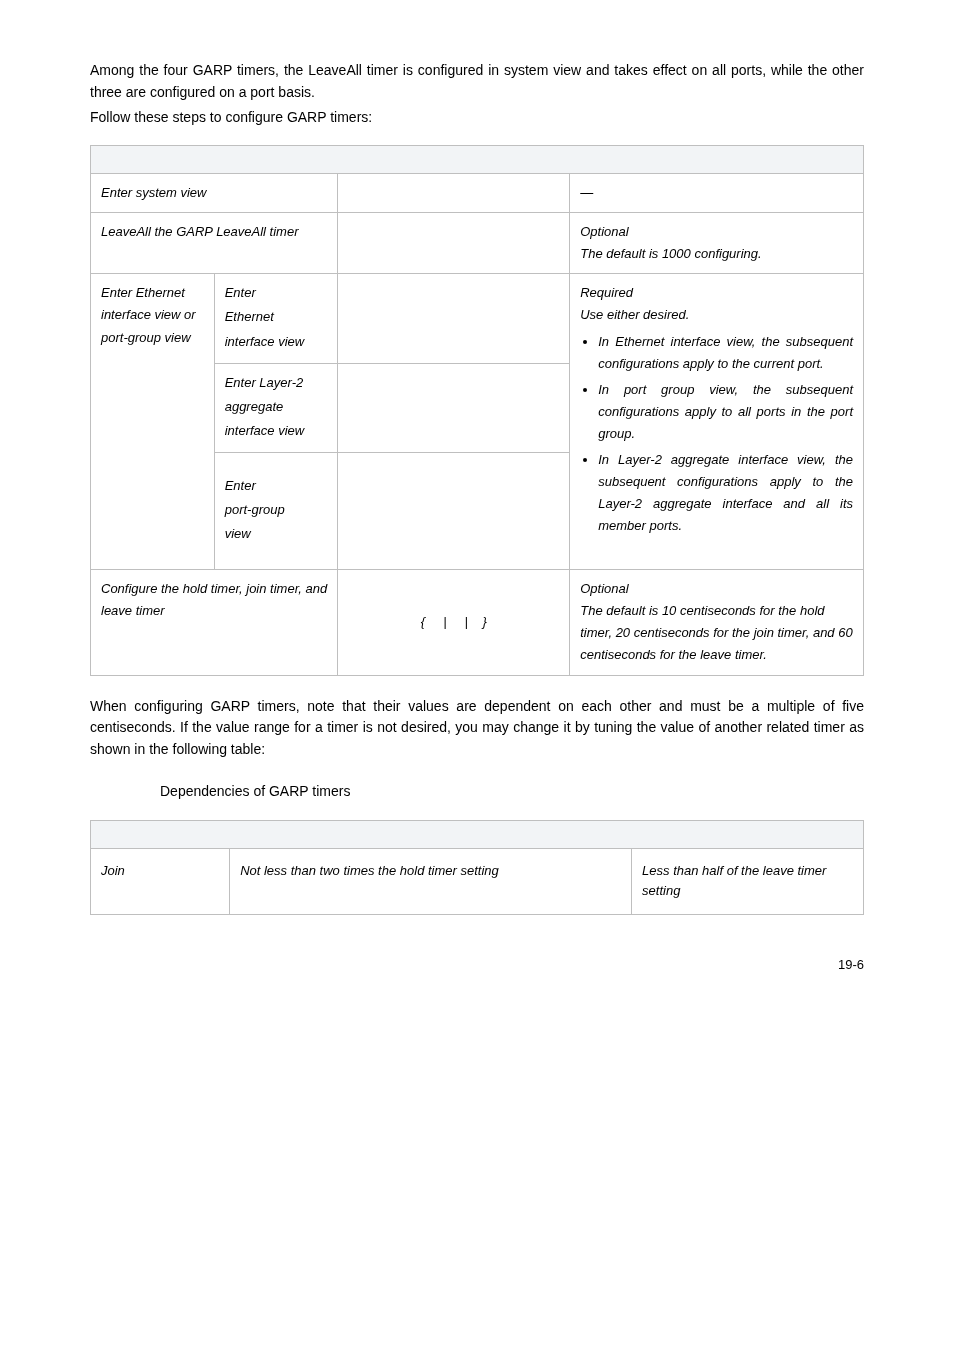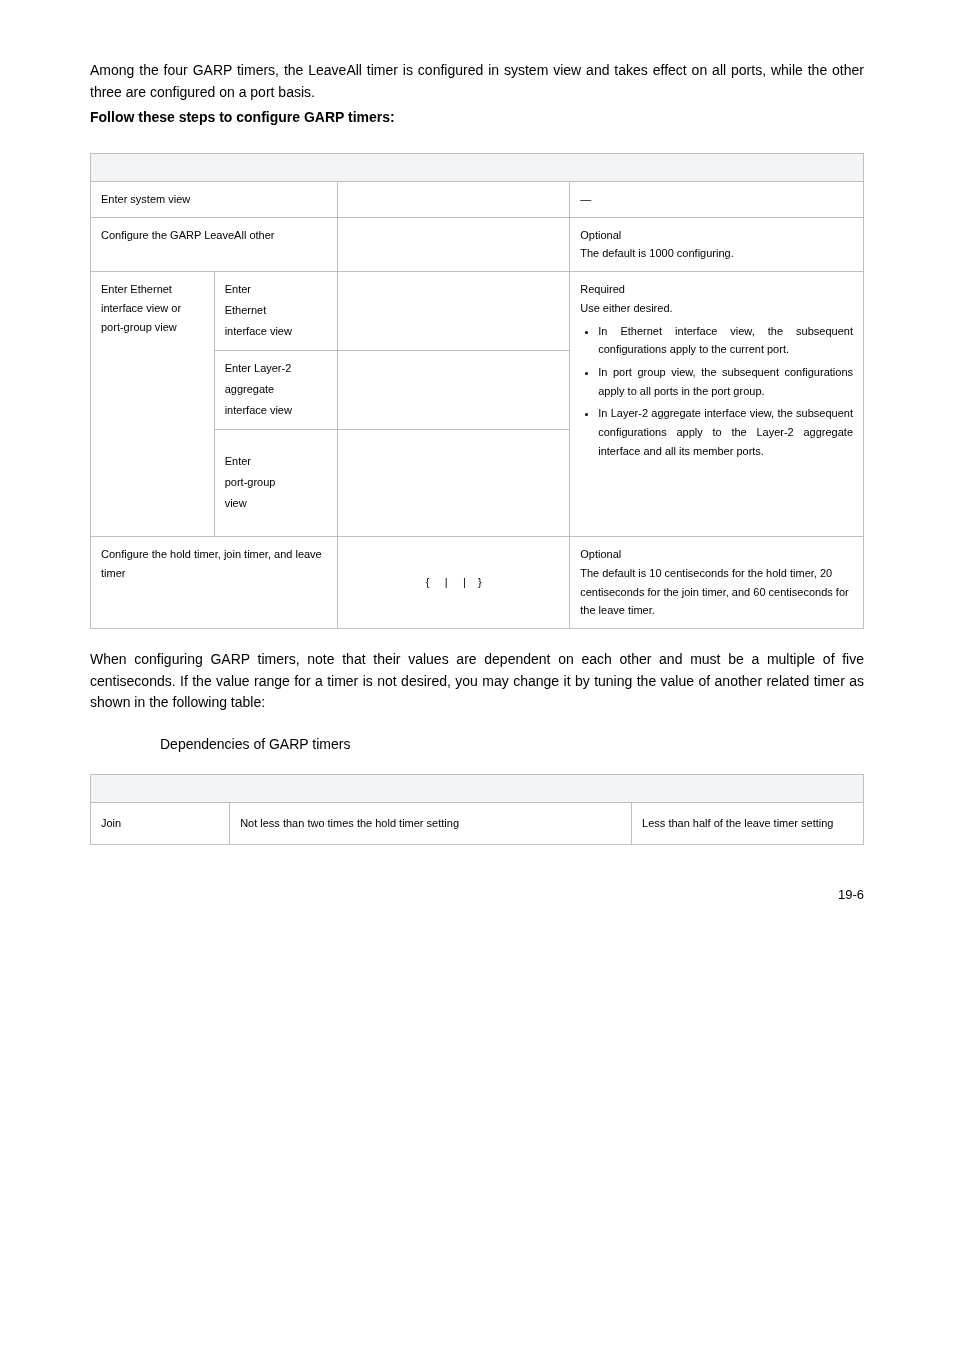--- a/index.html
+++ b/index.html
@@ -11,26 +11,27 @@
     color: #000;
     background: #fff;
     width: 954px;
     line-height: 1.55;
   }
   .para {
     margin: 0 0 4px 0;
     text-align: justify;
   }
   .para + .para { margin-top: 2px; }
-  .para.spaced { margin-bottom: 24px; font-weight: bold; }
+  .para.spaced { margin-bottom: 16px; }
   table {
     width: 100%;
     border-collapse: collapse;
     margin: 8px 12px 20px 0;
-    font-size: 11px;
+    font-size: 13px;
+    font-style: italic;
   }
   th, td {
     border: 1px solid #bfbfbf;
     padding: 8px 10px;
     vertical-align: top;
     text-align: left;
   }
   
   .t1 .col-a { width: 16%; }
   .t1 .col-b { width: 16%; }
@@ -96,21 +97,21 @@
       <th class="edge-r"></th>
     </tr>
   </thead>
   <tbody>
     <tr>
       <td colspan="2">Enter system view</td>
       <td></td>
       <td>—</td>
     </tr>
     <tr>
-      <td colspan="2">Configure the GARP LeaveAll other</td>
+      <td colspan="2">LeaveAll the GARP LeaveAll timer</td>
       <td></td>
       <td>
         <div>Optional</div>
         <div>The default is 1000 configuring.</div>
       </td>
     </tr>
     <tr>
       <td rowspan="3">Enter Ethernet interface view or port-group view</td>
       <td class="cell-lines">
         <div>Enter</div>

